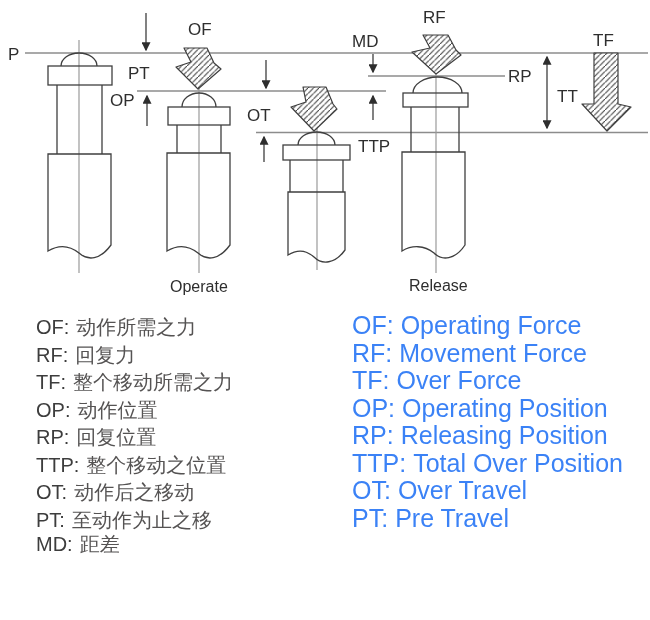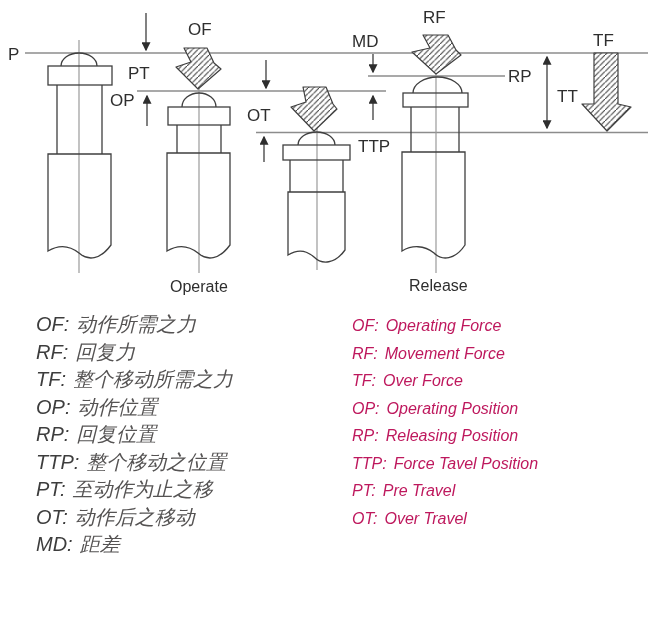--- a/index.html
+++ b/index.html
@@ -1,24 +1,24 @@
 <!DOCTYPE html>
 <html><head>
 <meta charset="utf-8">
 <style>
   html,body{margin:0;padding:0;background:#fff;}
   .page{position:relative;width:650px;height:620px;background:#ffffff;overflow:hidden;
         font-family:"Liberation Sans","DejaVu Sans",sans-serif;}
   .diagram-wrap{position:absolute;left:0;top:0;width:650px;height:305px;}
   svg text{font-family:"Liberation Sans","DejaVu Sans",sans-serif;}
-  .legend{position:absolute;left:0;top:311px;width:518px;font-style:italic;}
+  .legend{position:absolute;left:0;top:311px;width:518px;}
   .lrow{display:grid;grid-template-columns:352px 1fr;height:27.5px;align-items:baseline;}
   .cell-zh{padding-left:36px;font-size:20px;color:#555353;white-space:nowrap;}
   .cell-zh .code{color:#3d3d3d;margin-right:7px;}
-  .cell-en{font-size:16px;color:#be185d;white-space:nowrap;}
+  .cell-en{font-size:25px;color:#3b82f6;white-space:nowrap;}
   .cell-en .code{margin-right:7px;}
 </style>
 </head>
 <body>
 
 <div class="page">
 
   <div class="diagram-wrap">
     <svg width="650" height="305" viewBox="0 0 650 305">
       <defs>
@@ -124,28 +124,28 @@
     <div class="lrow">
       <div class="cell-zh"><span class="code">OP:</span><span>动作位置</span></div>
       <div class="cell-en"><span class="code">OP:</span><span>Operating Position</span></div>
     </div>
     <div class="lrow">
       <div class="cell-zh"><span class="code">RP:</span><span>回复位置</span></div>
       <div class="cell-en"><span class="code">RP:</span><span>Releasing Position</span></div>
     </div>
     <div class="lrow">
       <div class="cell-zh"><span class="code">TTP:</span><span>整个移动之位置</span></div>
-      <div class="cell-en"><span class="code">TTP:</span><span>Force Tavel Position</span></div>
+      <div class="cell-en"><span class="code">TTP:</span><span>Total Over Position</span></div>
+    </div>
+    <div class="lrow">
+      <div class="cell-zh"><span class="code">OT:</span><span>动作后之移动</span></div>
+      <div class="cell-en"><span class="code">OT:</span><span>Over Travel</span></div>
     </div>
     <div class="lrow">
       <div class="cell-zh"><span class="code">PT:</span><span>至动作为止之移</span></div>
       <div class="cell-en"><span class="code">PT:</span><span>Pre Travel</span></div>
-    </div>
-    <div class="lrow">
-      <div class="cell-zh"><span class="code">OT:</span><span>动作后之移动</span></div>
-      <div class="cell-en"><span class="code">OT:</span><span>Over Travel</span></div>
     </div>
     <div class="lrow">
       <div class="cell-zh"><span class="code">MD:</span><span>距差</span></div>
     </div>
   </div>
 
 </div>
 
 </body></html>

